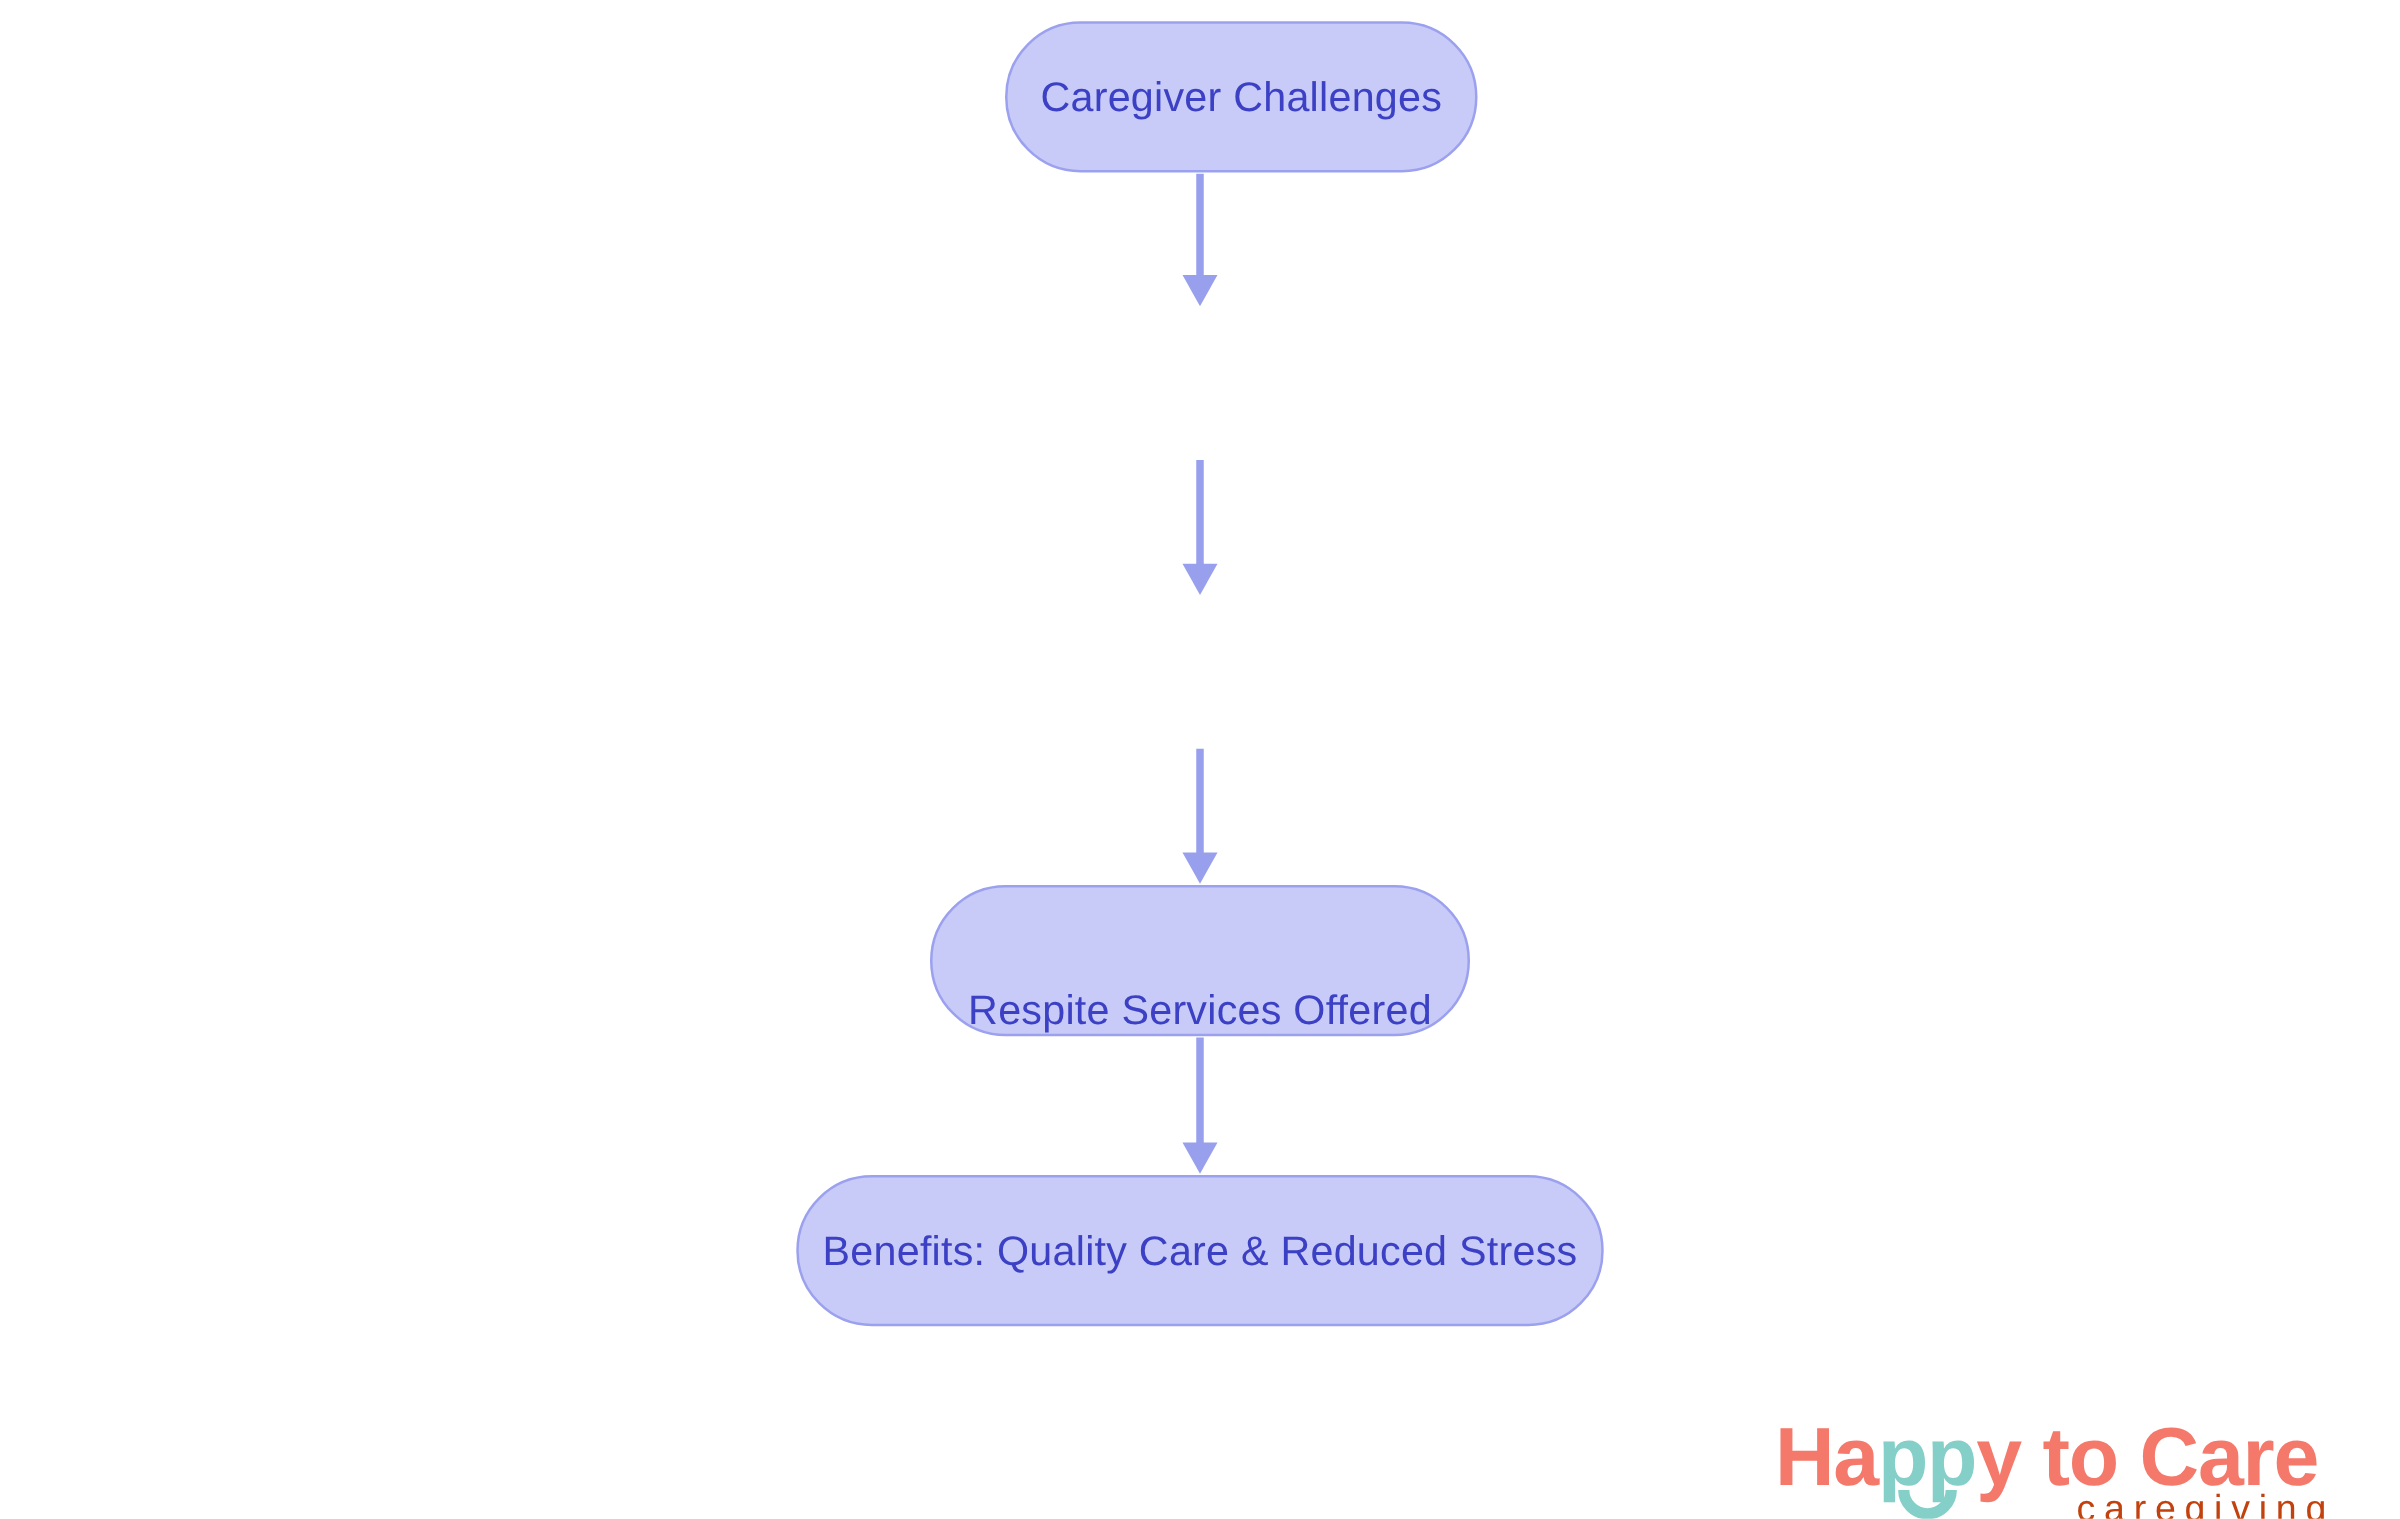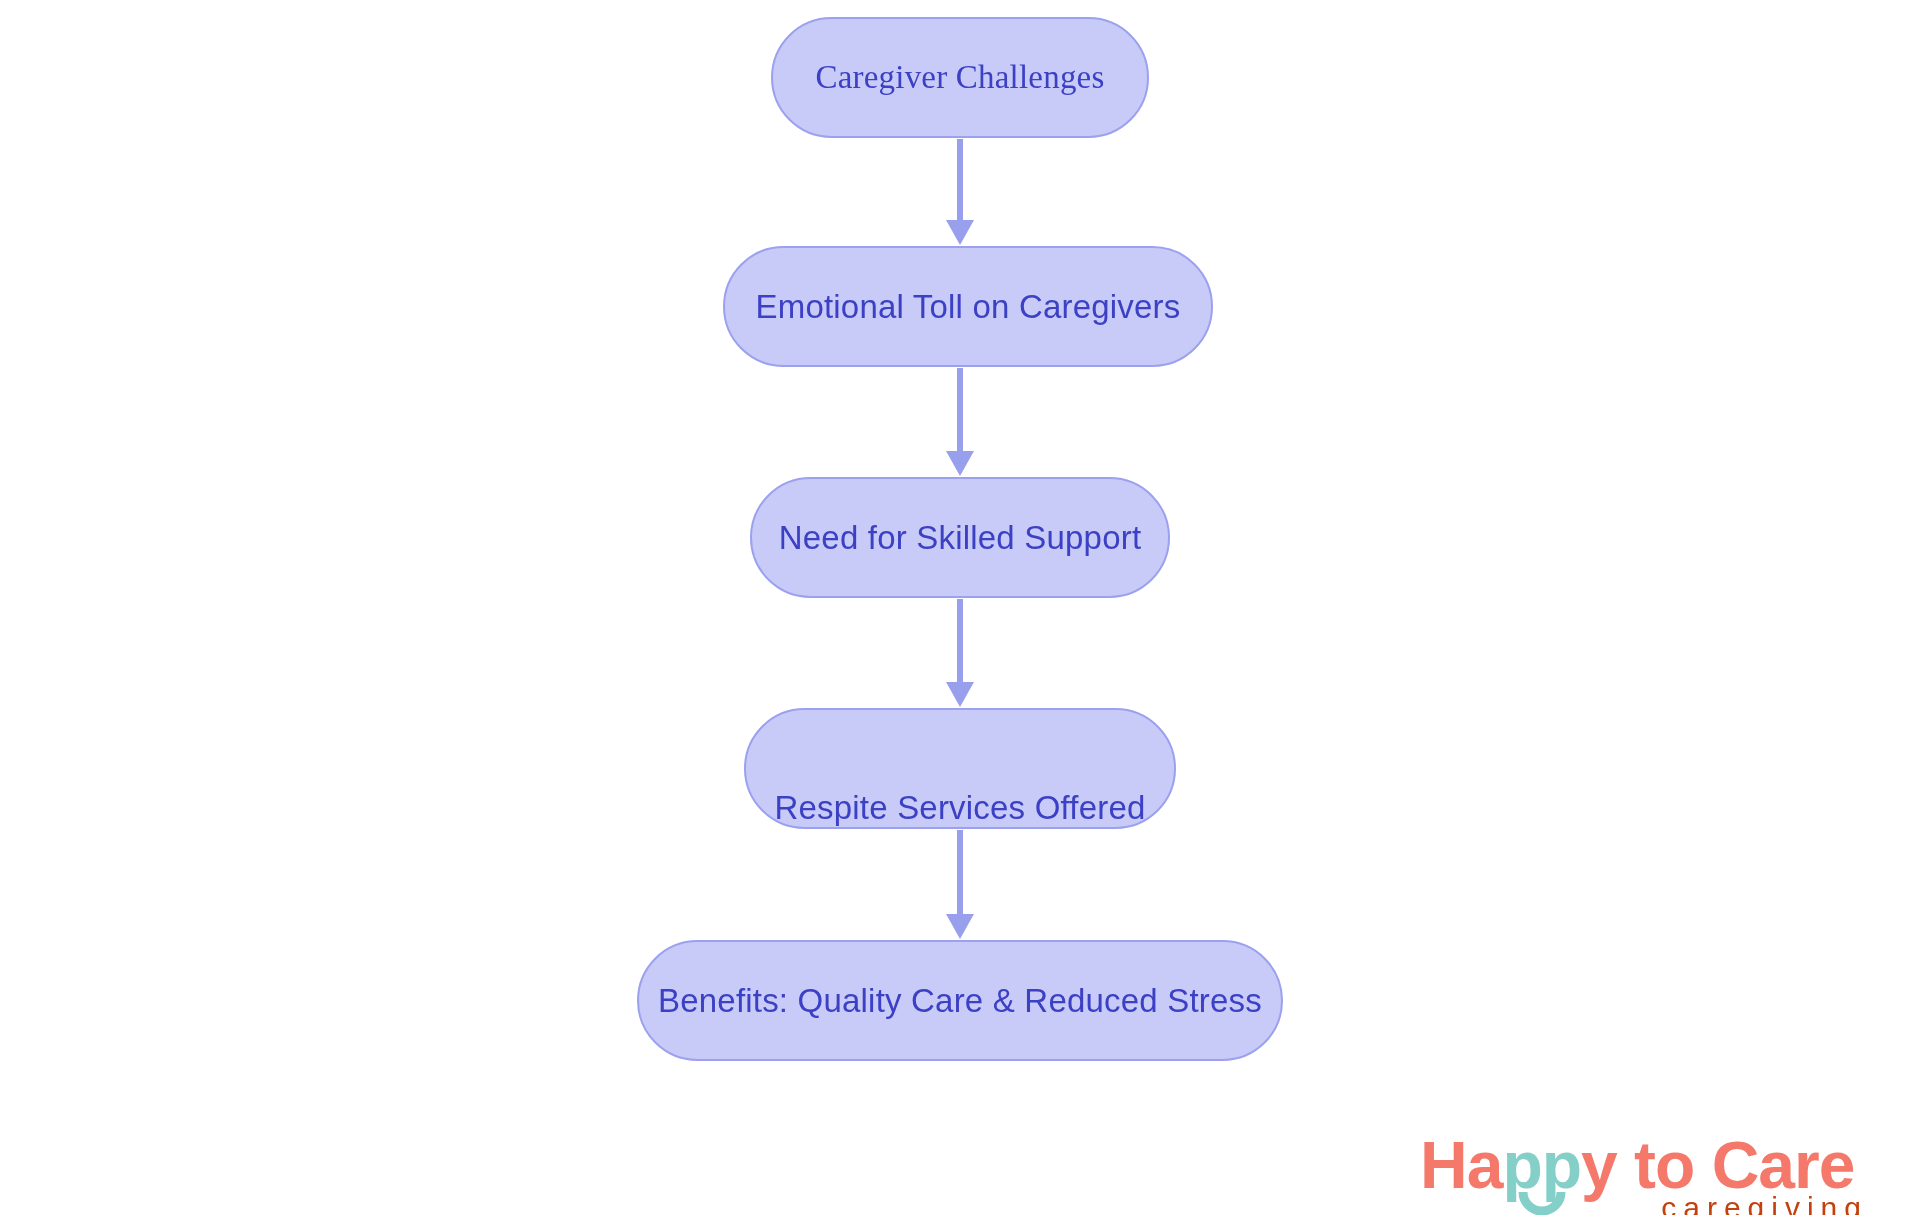--- a/index.html
+++ b/index.html
@@ -23,21 +23,21 @@
     border: 2px solid #9ba1ef;
     border-radius: 999px;
     display: flex;
     align-items: center;
     justify-content: center;
     color: #3b40c4;
     font-size: 33px;
     letter-spacing: 0.2px;
     white-space: nowrap;
   }
-  #node-1 { left: 771px; top: 17px;  width: 378px; font-family: Liberation Serif, serif; }
+  #node-1 { left: 804px; top: 17px;  width: 378px; }
   #node-2 { left: 723px; top: 246px; width: 490px; }
   #node-3 { left: 750px; top: 477px; width: 420px; }
   #node-4 { left: 744px; top: 708px; width: 432px; align-items: flex-end; }
   #node-5 { left: 637px; top: 940px; width: 646px; }
 
   
   .arrow {
     position: absolute;
     left: 946px;
     width: 28px;
@@ -104,32 +104,26 @@
 
   <div id="node-1" class="flow-node">
     <span>Caregiver Challenges</span>
   </div>
 
   <div id="arrow-1" class="arrow">
     <div class="shaft"></div>
     <div class="head"></div>
   </div>
 
-  <div id="node-2" class="flow-node">
-    <span>Emotional Toll on Caregivers</span>
-  </div>
 
   <div id="arrow-2" class="arrow">
     <div class="shaft"></div>
     <div class="head"></div>
   </div>
 
-  <div id="node-3" class="flow-node">
-    <span>Need for Skilled Support</span>
-  </div>
 
   <div id="arrow-3" class="arrow">
     <div class="shaft"></div>
     <div class="head"></div>
   </div>
 
   <div id="node-4" class="flow-node">
     <span>Respite Services Offered</span>
   </div>
 

